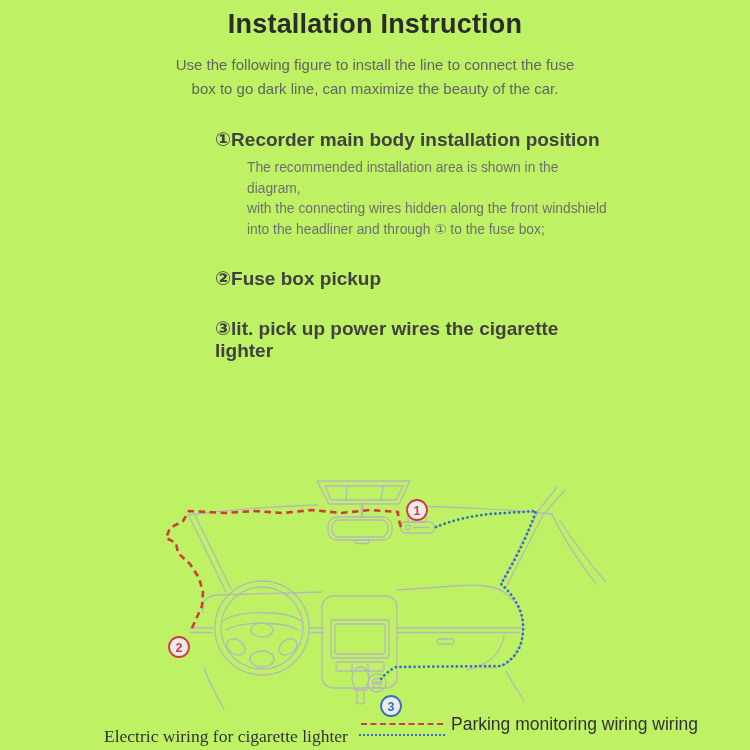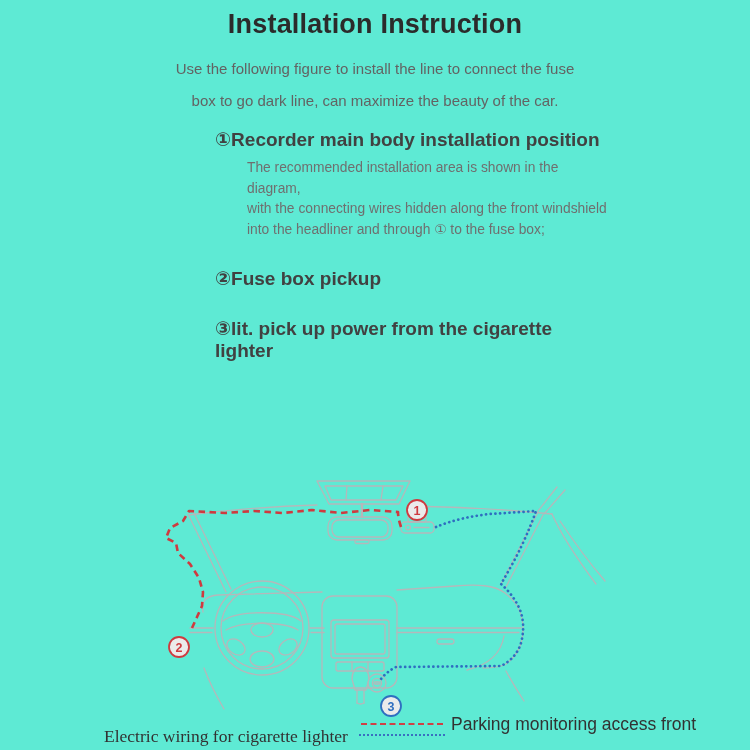--- a/index.html
+++ b/index.html
@@ -3,35 +3,35 @@
 <meta charset="utf-8">
 <style>
   * { margin:0; padding:0; box-sizing:border-box; }
   html,body { width:750px; height:750px; }
   body {
     font-family: "Liberation Sans", "DejaVu Sans", sans-serif;
     background:#eaeaea;
     position:relative;
     overflow:hidden;
   }
-  .page { position:absolute; inset:0; background:#5eead4; }
+  .page { position:absolute; inset:0; background:#bef264; }
 
   .page-title {
     margin-top:9px;
     text-align:center;
     font-size:27px;
     font-weight:bold;
     color:#2b2b2b;
     letter-spacing:0.2px;
   }
   .subtitle {
     margin-top:13px;
     text-align:center;
     font-size:15px;
-    line-height:32px;
+    line-height:24px;
     color:#636363;
     white-space:pre-line;
   }
   .sections {
     position:absolute;
     left:215px;
     top:128px;
     width:400px;
   }
   .section { margin-bottom:27px; }
@@ -76,21 +76,21 @@
     <div class="section">
       <div class="section-heading">①Recorder main body installation position</div>
       <div class="section-body">The recommended installation area is shown in the diagram,
 with the connecting wires hidden along the front windshield
 into the headliner and through ① to the fuse box;</div>
     </div>
     <div class="section">
       <div class="section-heading">②Fuse box pickup</div>
     </div>
     <div class="section">
-      <div class="section-heading">③lit. pick up power from the cigarette lighter</div>
+      <div class="section-heading">③lit. pick up power wires the cigarette lighter</div>
     </div>
   </div>
 
   <svg class="diagram" viewBox="0 478 750 240" fill="none" stroke-linecap="round" stroke-linejoin="round">
 
     <g stroke="#b5b8ba" stroke-width="1.3">
 
       <g>
         <path d="M189,515 Q250,507 317,505"></path>
         <path d="M410,506 Q480,507 552,514"></path>
@@ -199,17 +199,17 @@
         <text x="179" y="651.5" fill="#cf3a3f" stroke="none">2</text>
       </g>
       <g>
         <circle cx="391" cy="706" r="10" fill="#ebebeb" stroke="#2f6fc0" stroke-width="1.8"></circle>
         <text x="391" y="710.5" fill="#2f6fc0" stroke="none">3</text>
       </g>
     </g>
   </svg>
 
   <div class="legend-line legend-parking-line"></div>
-  <div class="legend-label legend-parking-label">Parking monitoring access front</div>
+  <div class="legend-label legend-parking-label">Parking monitoring wiring wiring</div>
   <div class="legend-label legend-electric-label">Electric wiring for cigarette lighter</div>
   <div class="legend-line legend-electric-line"></div>
 
 </div>
 
 </body></html>

